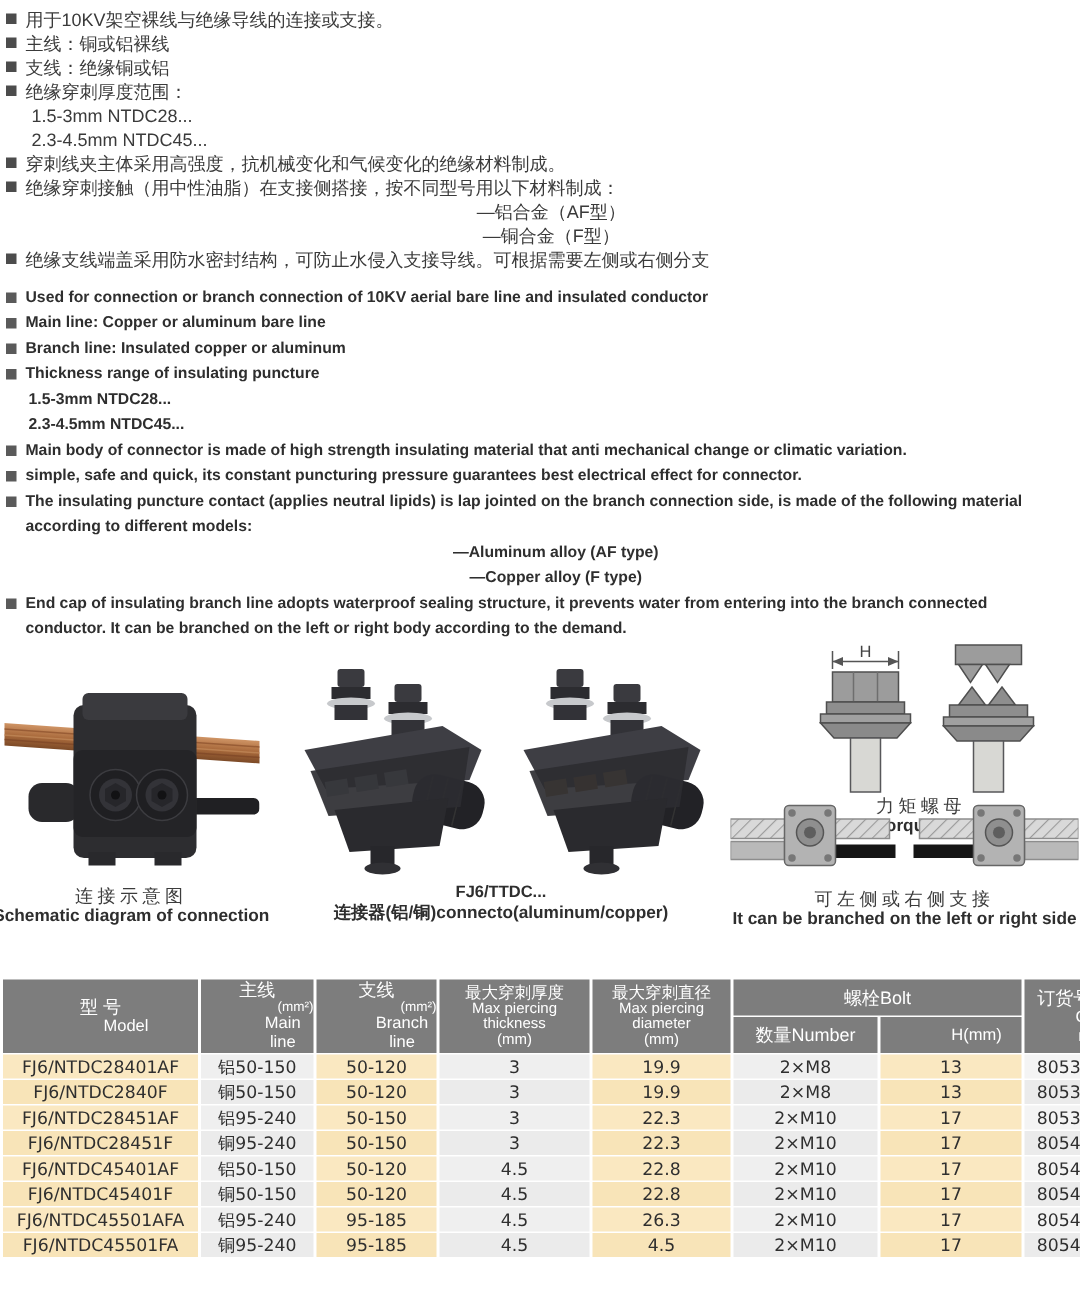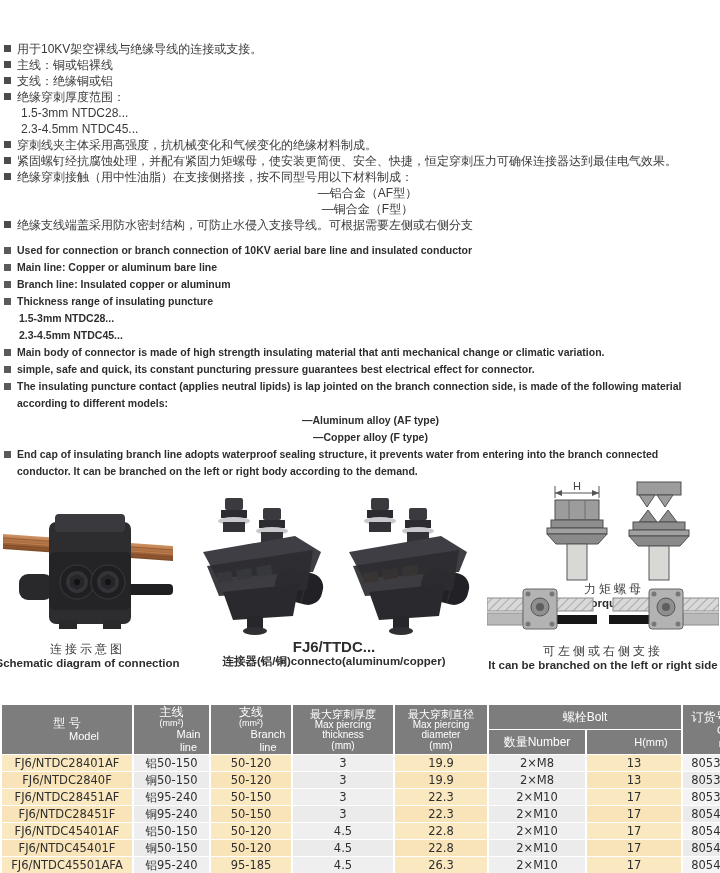--- a/index.html
+++ b/index.html
@@ -2,48 +2,48 @@
 <html><head>
 <meta charset="utf-8">
 <style>
   html,body{margin:0;padding:0;}
   body{
     width:720px;height:873px;background:#ffffff;overflow:hidden;
     font-family:"Liberation Sans","DejaVu Sans",sans-serif;color:#333;
     position:relative;
   }
   
-  .cn-list{padding:5px 18px 0 3px;font-size:12px;line-height:16px;color:#3a3a3a;margin-top:36px;}
+  .cn-list{padding:5px 18px 0 3px;font-size:12px;line-height:16px;color:#3a3a3a;}
   .en-list{padding:9px 2px 0 3px;font-size:10.5px;line-height:17px;font-weight:bold;color:#2e2e2e;}
   .b-item{position:relative;padding-left:14px;}
   .b-item .sq{position:absolute;left:1px;top:4px;width:7px;height:7px;background:#4c4c4c;}
   .en-list .b-item .sq{top:5px;background:#5a5a5a;}
   .b-item.ind1{padding-left:18px;}
   .b-item.ind2{padding-left:30px;text-align:center;}
   .en-list .b-item.ind1{padding-left:16px;}
   .en-list .b-item.ind2{padding-left:20px;}
   
   .figures{position:relative;height:222px;}
   .fig{position:absolute;display:flex;flex-direction:column;align-items:center;}
   .fig-schematic{left:0;top:10px;width:175px;}
   .fig-connectors{left:188px;top:14px;width:292px;}
   .fig-torque{left:528px;top:0;width:172px;}
   .fig-branch{left:486px;top:104px;width:234px;}
   .cap-cn{font-size:12px;letter-spacing:3px;color:#3c3c3c;line-height:14px;}
   .cap-en{font-size:11.5px;font-weight:bold;color:#2e2e2e;line-height:14px;white-space:nowrap;}
-  .cap-model{font-size:15px;font-weight:bold;color:#2e2e2e;line-height:14px;}
+  .cap-model{font-size:11px;font-weight:bold;color:#2e2e2e;line-height:14px;}
   .cap-sub{font-size:11.5px;font-weight:bold;color:#2e2e2e;line-height:15px;}
   
   table.spec{border-collapse:separate;border-spacing:2px 1px;width:720px;table-layout:fixed;margin-top:2px;}
   table.spec th{background:#7d7d7d;color:#fff;font-weight:normal;padding:0;vertical-align:middle;}
   table.spec td{height:16px;text-align:center;font-size:11.5px;color:#2f2f2f;padding:0;
     font-family:"DejaVu Sans","Liberation Sans",sans-serif;}
   .h-cn{font-size:12px;line-height:14px;}
   .h-cn-sm{font-size:11px;line-height:12px;}
-  .h-unit{font-size:9px;line-height:9px;}
+  .h-unit{font-size:9px;line-height:9px;text-align:right;}
   .h-en{font-size:11px;line-height:13px;margin-left:34px;}
   .h-en-sm{font-size:10px;line-height:10.5px;}
   
   table.spec td:nth-child(odd){background:#fae8c1;}
   table.spec td:nth-child(even){background:#efefef;}
   table.spec td:nth-child(8){background:#f4f4f4;}
   table.spec tr:nth-child(even) td:nth-child(odd){background:#f8e4b8;}
   table.spec tr:nth-child(even) td:nth-child(even){background:#ebebeb;}
 </style>
 </head>
@@ -68,24 +68,20 @@
     </div>
     <div class="b-item ind1">
       <div>1.5-3mm  NTDC28...</div>
     </div>
     <div class="b-item ind1">
       <div>2.3-4.5mm  NTDC45...</div>
     </div>
     <div class="b-item">
       <span class="sq"></span>
       <div>穿刺线夹主体采用高强度，抗机械变化和气候变化的绝缘材料制成。</div>
-    </div>
-    <div class="b-item">
-      <span class="sq"></span>
-      <div>紧固螺钉经抗腐蚀处理，并配有紧固力矩螺母，使安装更简便、安全、快捷，恒定穿刺压力可确保连接器达到最佳电气效果。</div>
     </div>
     <div class="b-item">
       <span class="sq"></span>
       <div>绝缘穿刺接触（用中性油脂）在支接侧搭接，按不同型号用以下材料制成：</div>
     </div>
     <div class="b-item ind2">
       <div>—铝合金（AF型）</div>
     </div>
     <div class="b-item ind2">
       <div>—铜合金（F型）</div>

